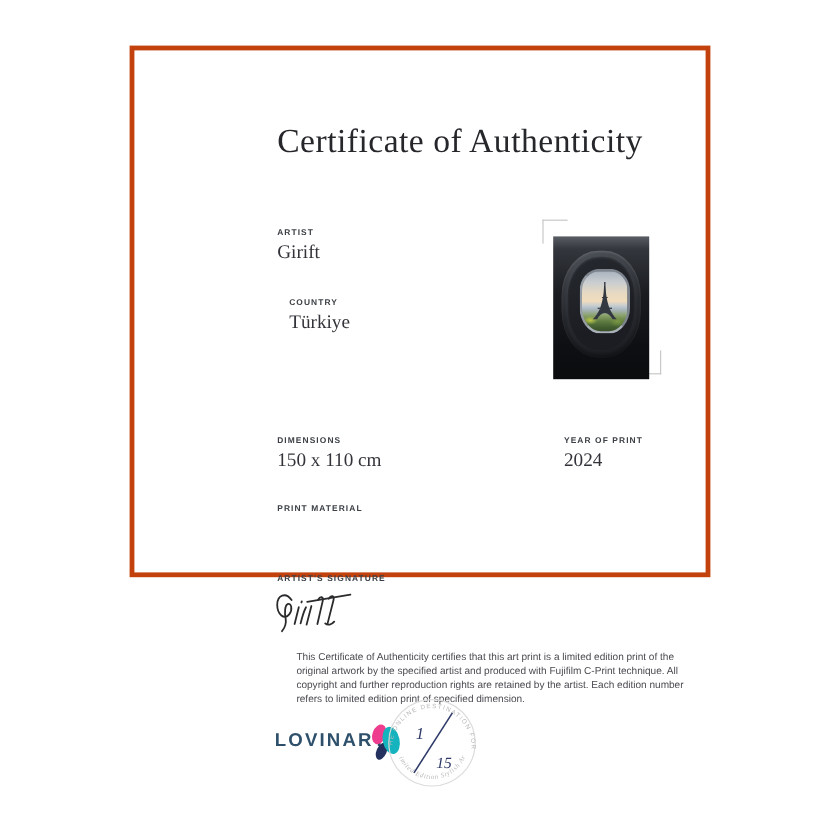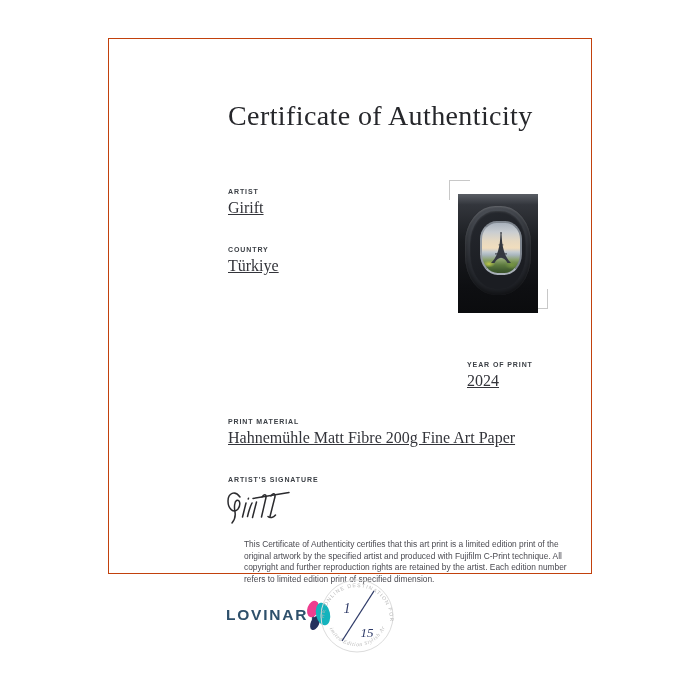--- a/index.html
+++ b/index.html
@@ -1,36 +1,36 @@
 <!DOCTYPE html>
 <html><head>
 <meta charset="utf-8">
 <style>
   html,body{margin:0;padding:0;}
   body{
     width:700px;height:700px;background:#ffffff;position:relative;
     font-family:"Liberation Sans",sans-serif;overflow:hidden;
   }
   .page{
-    position:absolute;left:108px;top:38px;width:484px;height:536px;
-    background:#ffffff;border:1px solid #c2410c;box-sizing:border-box;
+    position:absolute;left:108px;top:38px;width:484px;height:443px;
+    background:#ffffff;border:4px solid #c2410c;box-sizing:border-box;
   }
   .cert-title{
     position:absolute;left:119px;top:61px;margin:0;
     font-family:"Liberation Serif","DejaVu Serif",serif;font-weight:400;
     font-size:28px;letter-spacing:0.4px;color:#26272b;white-space:nowrap;
   }
   .field{position:absolute;}
   .field .label{
     font-size:7px;font-weight:700;letter-spacing:0.9px;color:#3c4046;
     text-transform:uppercase;white-space:nowrap;
   }
   .field .value{
     margin-top:4px;font-family:"Liberation Serif","DejaVu Serif",serif;
-    font-size:16px;color:#33343a;white-space:nowrap;text-decoration:underline;
+    font-size:16px;color:#33343a;white-space:nowrap;
   }
   .disclaimer{
     position:absolute;left:119px;top:492px;width:338px;
     font-family:Liberation Sans, sans-serif;
     font-size:8.4px;line-height:11.4px;color:#4b4b52;margin-left:16px;
   }
   
   .artwork{
     position:absolute;left:349px;top:155px;width:80px;height:119px;overflow:hidden;
     background:linear-gradient(180deg,#5a5e65 0%,#33363c 9%,#1a1c20 40%,#0e0f12 78%,#0b0c0e 100%);
@@ -96,36 +96,39 @@
         <rect x="10.7" y="-2" width="0.7" height="4" fill="#343840"></rect>
       </svg>
     </div>
   </div>
 
   <div class="field" style="left:119px;top:149px">
     <div class="label">ARTIST</div>
     <div class="value">Girift</div>
   </div>
 
-  <div class="field" style="left:119px;top:207px">
+  <div class="field" style="left:129px;top:207px">
     <div class="label">COUNTRY</div>
     <div class="value">Türkiye</div>
   </div>
 
 
+  <div class="field" style="left:119px;top:322px">
+    <div class="label">DIMENSIONS</div>
+    <div class="value">150 x 110 cm</div>
+  </div>
 
 
   <div class="field" style="left:358px;top:322px">
     <div class="label">YEAR OF PRINT</div>
     <div class="value">2024</div>
   </div>
 
   <div class="field" style="left:119px;top:379px">
     <div class="label">PRINT MATERIAL</div>
-    <div class="value">Hahnemühle Matt Fibre 200g Fine Art Paper</div>
   </div>
 
   <div class="field" style="left:119px;top:437px">
     <div class="label">ARTIST'S SIGNATURE</div>
   </div>
 
   <svg class="signature" width="74" height="42" viewBox="0 0 74 42">
     <g fill="none" stroke="#2b2b2e" stroke-width="1.5" stroke-linecap="round" stroke-linejoin="round">
       <path d="M15 11 C10 4 3 7 3 15 C3 23 9 28 13 23 C16 19 15 13 11.5 14.5 C9.5 15.5 9 21 10 26 C10.6 29.5 9.5 34 7 37"></path>
       <path d="M21 17 L17.5 31"></path>

